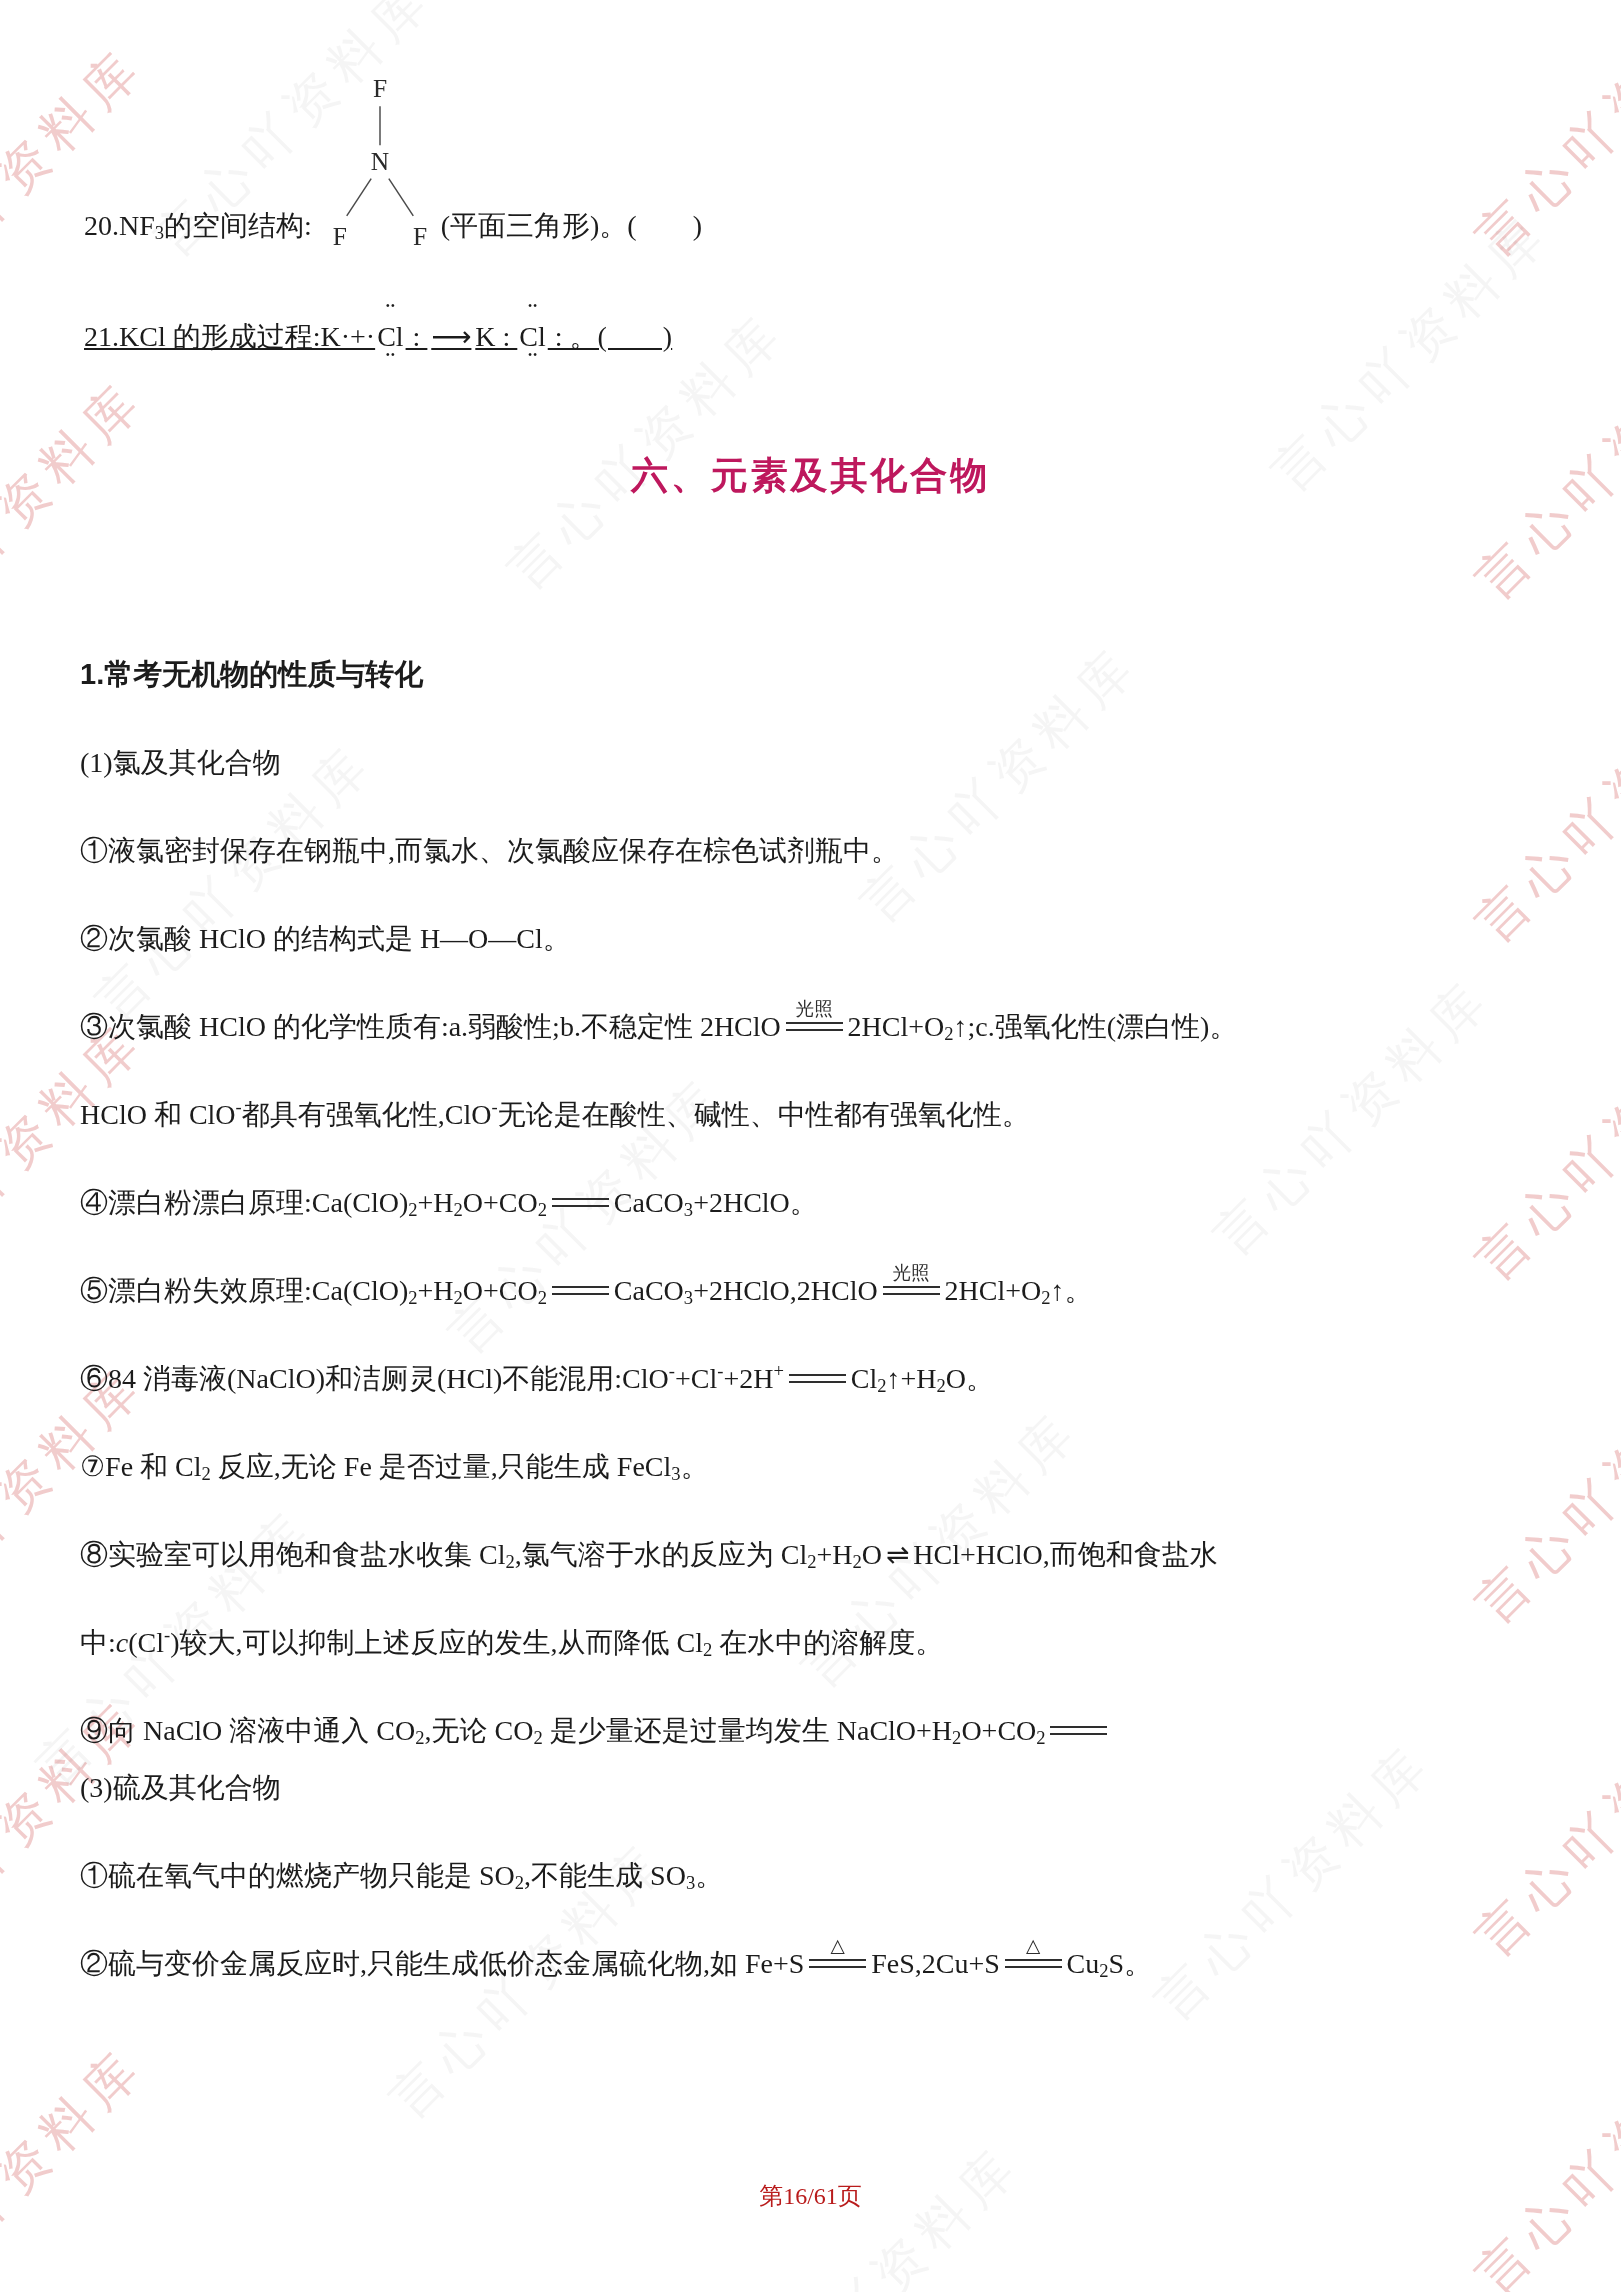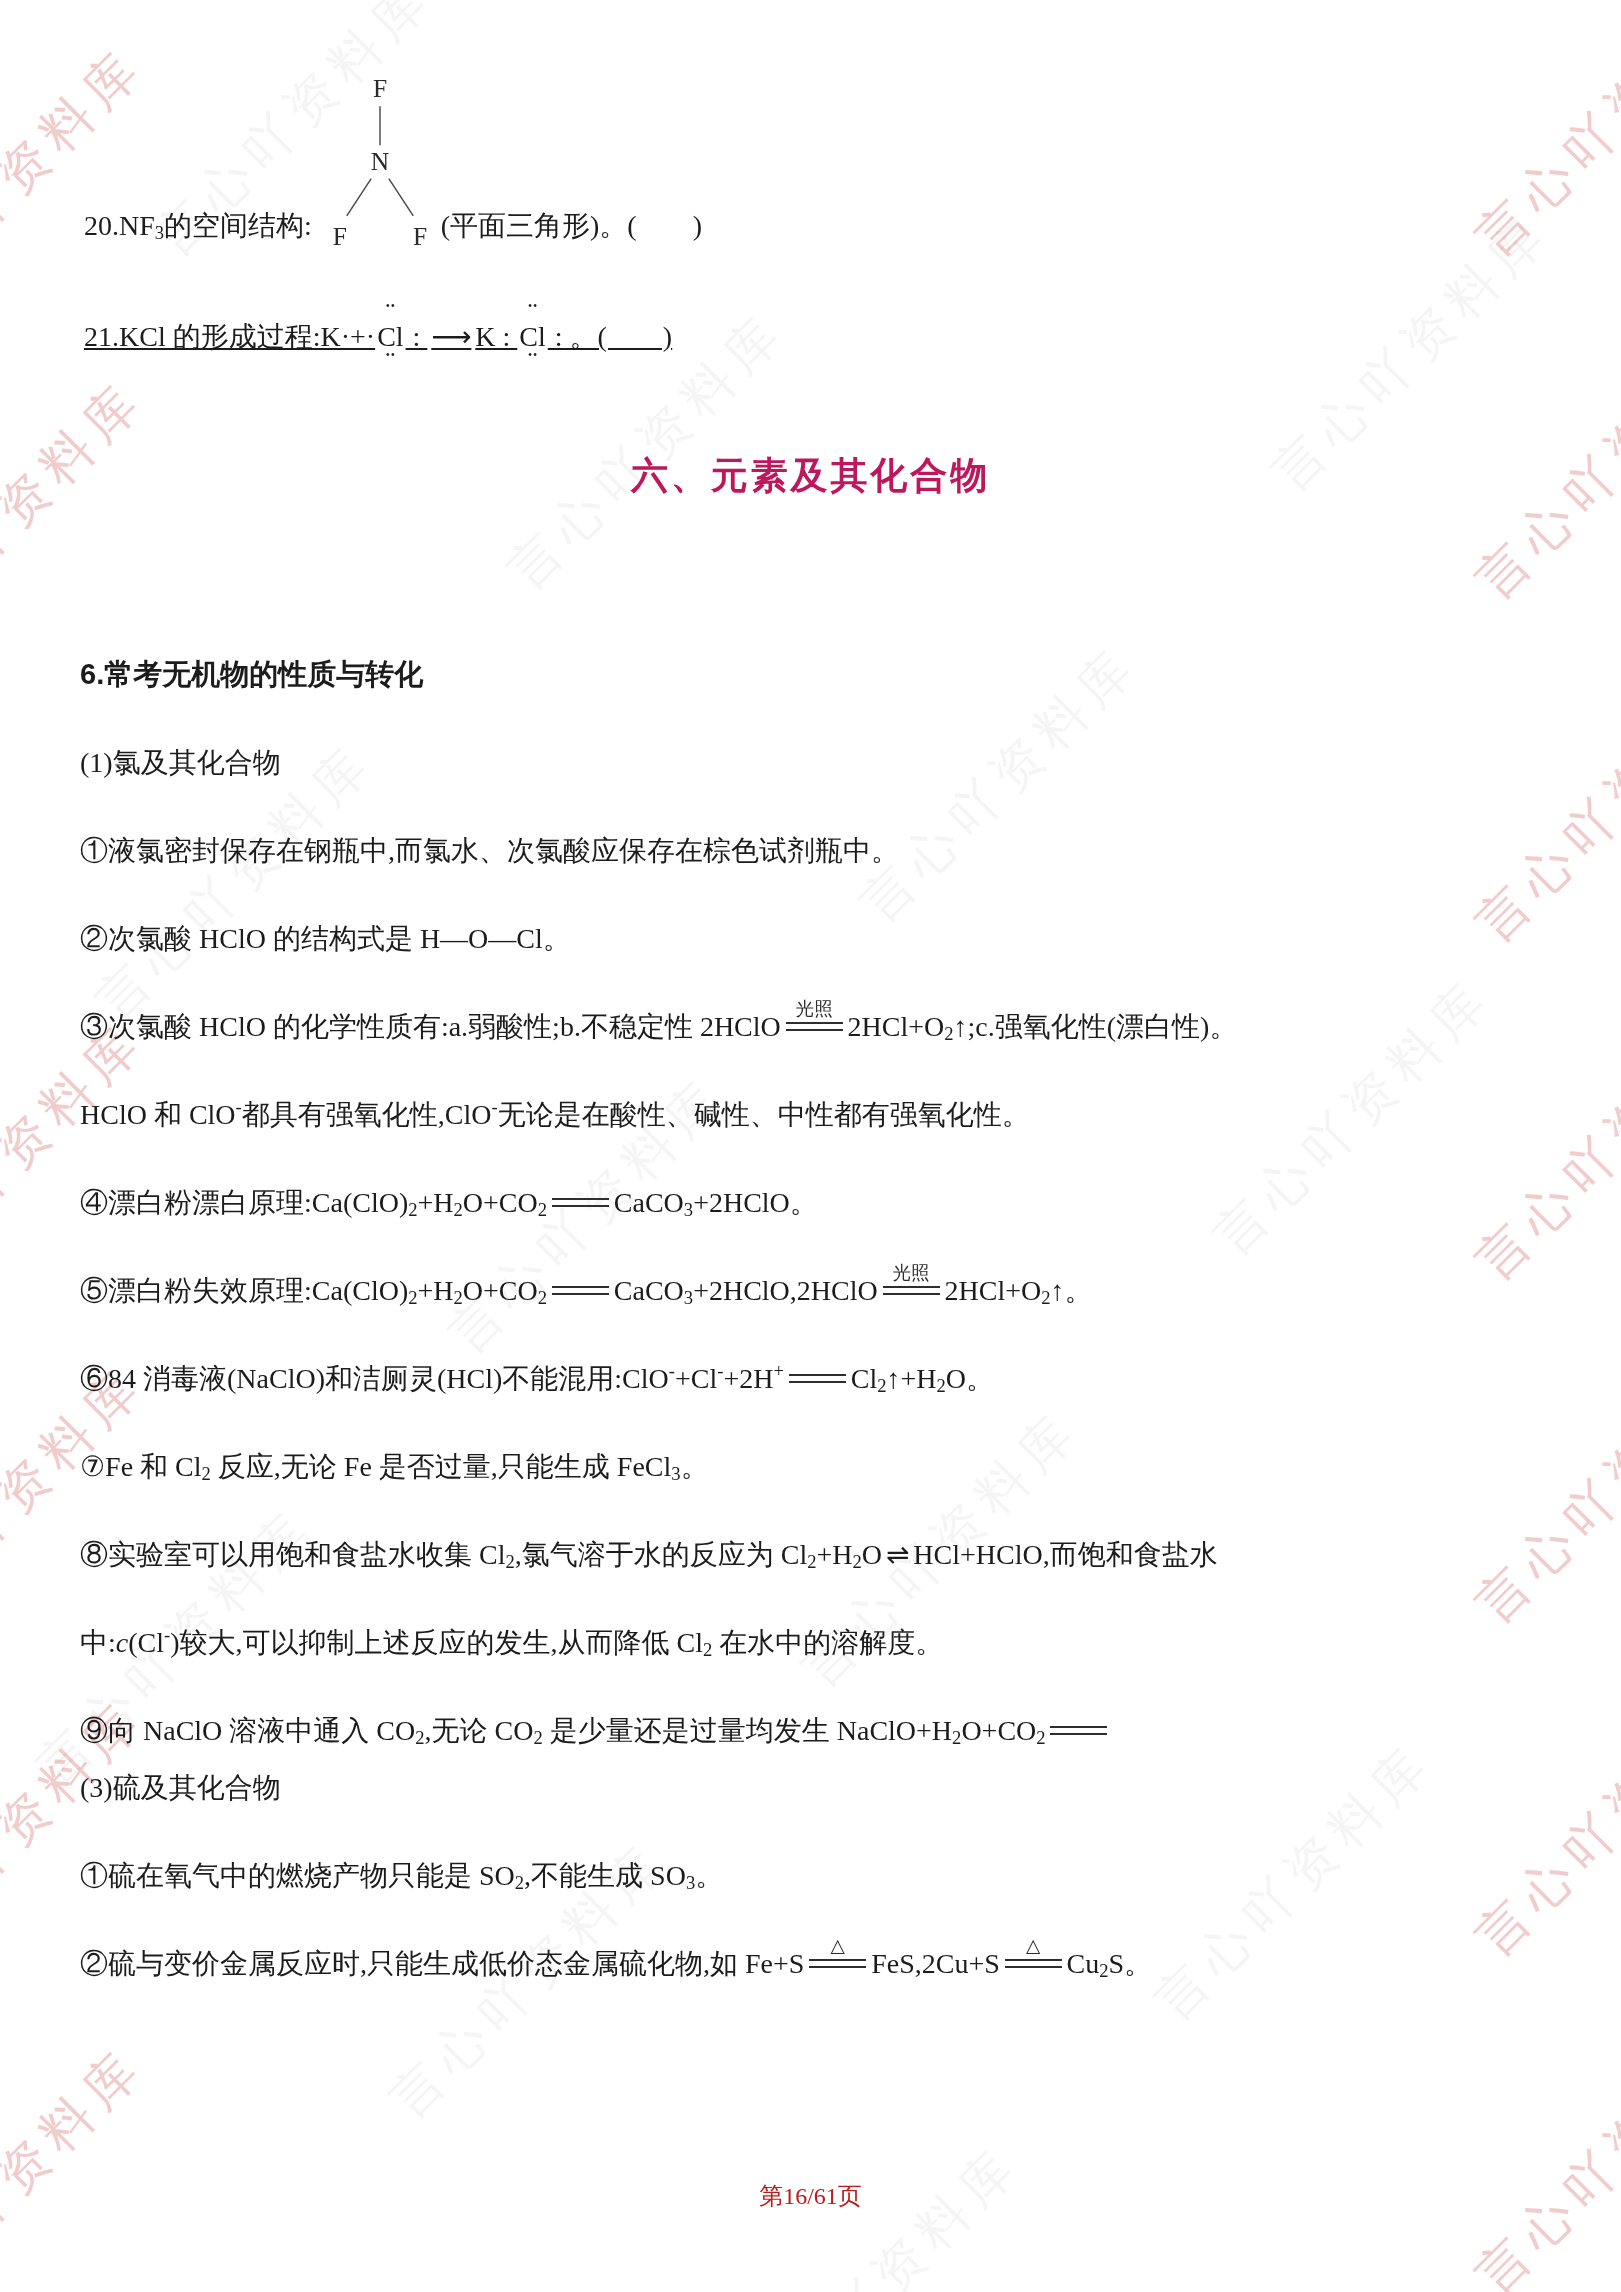--- a/index.html
+++ b/index.html
@@ -92,21 +92,21 @@
         <text x="97" y="178" text-anchor="middle">F</text>
       </svg>
       <span class="rich">(平面三角形)。(        )</span>
     </div>
 
     <div id="item21" class="rich">21.KCl 的形成过程:K·+·<span class="ud"><span class="up">¨</span><span>Cl</span><span class="dn">¨</span></span> : <span class="sym">⟶</span>K : <span class="ud"><span class="up">¨</span><span>Cl</span><span class="dn">¨</span></span> : 。(        )</div>
 
     <div id="main-heading">六、元素及其化合物</div>
 
     <div id="body-lines">
-        <div class="para h2">6.常考无机物的性质与转化</div>
+        <div class="para h2">1.常考无机物的性质与转化</div>
         <div class="para">(1)氯及其化合物</div>
         <div class="para">①液氯密封保存在钢瓶中,而氯水、次氯酸应保存在棕色试剂瓶中。</div>
         <div class="para">②次氯酸 HClO 的结构式是 H—O—Cl。</div>
         <div class="para">③次氯酸 HClO 的化学性质有:a.弱酸性;b.不稳定性 2HClO<span class="deq"><span class="bar"></span><span class="cond">光照</span></span>2HCl+O<sub>2</sub>↑;c.强氧化性(漂白性)。</div>
         <div class="para">HClO 和 ClO<sup>-</sup>都具有强氧化性,ClO<sup>-</sup>无论是在酸性、碱性、中性都有强氧化性。</div>
         <div class="para">④漂白粉漂白原理:Ca(ClO)<sub>2</sub>+H<sub>2</sub>O+CO<sub>2</sub><span class="deq"><span class="bar"></span></span>CaCO<sub>3</sub>+2HClO。</div>
         <div class="para">⑤漂白粉失效原理:Ca(ClO)<sub>2</sub>+H<sub>2</sub>O+CO<sub>2</sub><span class="deq"><span class="bar"></span></span>CaCO<sub>3</sub>+2HClO,2HClO<span class="deq"><span class="bar"></span><span class="cond">光照</span></span>2HCl+O<sub>2</sub>↑。</div>
         <div class="para">⑥84 消毒液(NaClO)和洁厕灵(HCl)不能混用:ClO<sup>-</sup>+Cl<sup>-</sup>+2H<sup>+</sup><span class="deq"><span class="bar"></span></span>Cl<sub>2</sub>↑+H<sub>2</sub>O。</div>
         <div class="para">⑦Fe 和 Cl<sub>2</sub> 反应,无论 Fe 是否过量,只能生成 FeCl<sub>3</sub>。</div>
         <div class="para">⑧实验室可以用饱和食盐水收集 Cl<sub>2</sub>,氯气溶于水的反应为 Cl<sub>2</sub>+H<sub>2</sub>O<span class="sym">⇌</span>HCl+HClO,而饱和食盐水</div>

